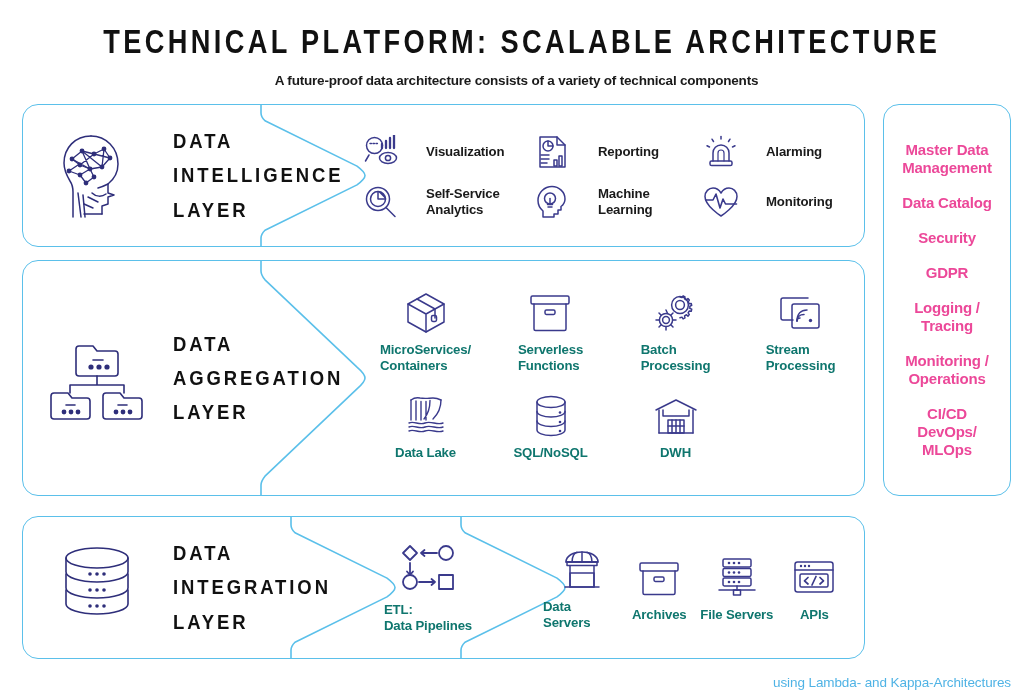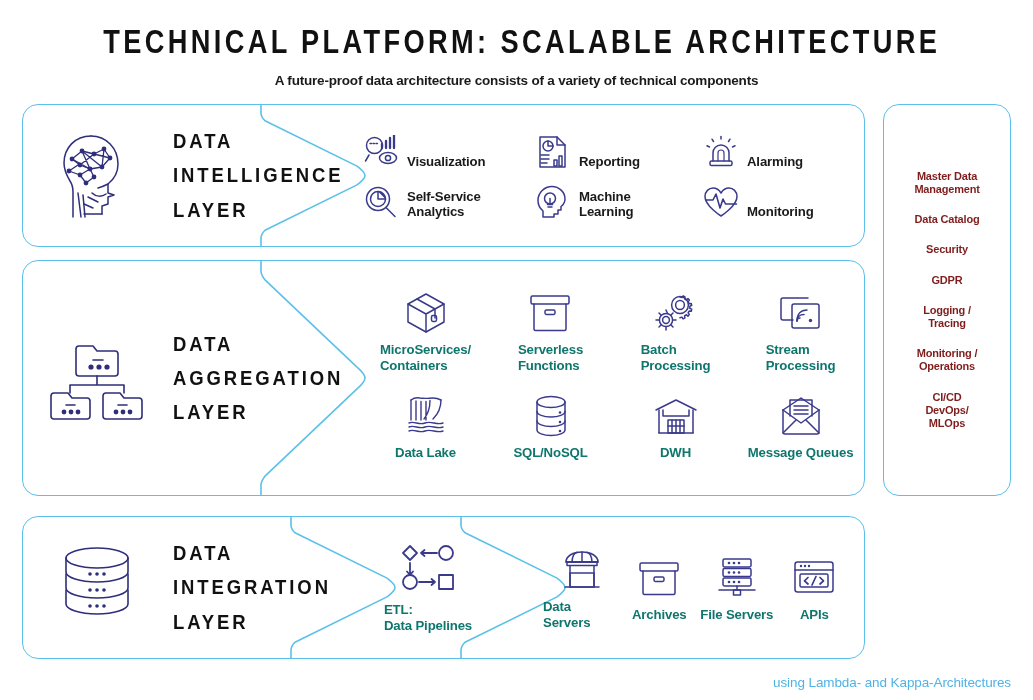--- a/index.html
+++ b/index.html
@@ -86,21 +86,21 @@
     transform: scaleX(0.88);
     transform-origin: left center;
     white-space: nowrap;
   }
 
   
   .feat-grid { position: absolute; display: grid; }
 
   
   .feat-h {
-    display: flex; align-items: flex-end; gap: 8px;
+    display: flex; align-items: center; gap: 27px;
   }
   .feat-h .f-ico { width: 36px; height: 36px; flex: 0 0 36px;
                    display:flex; align-items:center; justify-content:center; }
   .feat-h .f-lbl {
     font-size: 13.2px; font-weight: 700; line-height: 1.18;
     color: #1a1a1a; letter-spacing: -0.15px;
   }
 
   
   .feat-v {
@@ -115,22 +115,22 @@
 
   
   .sb-inner {
     height: 100%;
     display: flex; flex-direction: column;
     justify-content: center; align-items: center;
     padding: 6px 6px;
     gap: 17px;
   }
   .sb-item {
-    font-size: 11px; font-weight: 700; line-height: 1.2;
-    text-align: center; color: #7f1d1d; letter-spacing: -0.2px;
+    font-size: 15px; font-weight: 700; line-height: 1.2;
+    text-align: center; color: #ec4899; letter-spacing: -0.2px;
   }
 
   
   .footer {
     position: absolute;
     right: 22px; bottom: 10px;
     font-size: 13.5px;
     color: #4fb3e5;
     letter-spacing: -0.1px;
     margin-top: 20px;
@@ -421,33 +421,20 @@
             <path d="M5 14 v23 M39 14 v23"></path>
             <path d="M5 37 h34"></path>
             <path d="M9 14 v6 h26 v-6"></path>
             <rect x="14" y="24" width="16" height="13"></rect>
             <path d="M14 30 h16 M22 24 v13 M18 24 v13 M26 24 v13"></path>
           </svg>
         </span>
         <span class="f-lbl">DWH</span>
       </div>
 
-      <div class="feat-v">
-        <span class="f-ico">
-          <svg class="icon" width="44" height="40" viewBox="0 0 44 40" fill="none" stroke="#3a3a8c" stroke-width="1.5" stroke-linecap="round" stroke-linejoin="round">
-            <path d="M11 20 v-16 h22 v16"></path>
-            <path d="M15 10 h14 M15 14 h14 M15 18 h14"></path>
-            <path d="M4 14 L22 2 L40 14"></path>
-            <path d="M4 14 v22 a2 2 0 0 0 2 2 h32 a2 2 0 0 0 2 -2 v-22"></path>
-            <path d="M4 14 L22 27 L40 14"></path>
-            <path d="M4 37 L17 24 M40 37 L27 24"></path>
-          </svg>
-        </span>
-        <span class="f-lbl">Message Queues</span>
-      </div>
     </div>
   </div>
 
   <div class="layer" id="layer-3">
 
     <div class="chev" style="left:266px; width:108px;">
       <svg viewBox="0 0 108 143" preserveAspectRatio="none" fill="none" stroke="#5bc0ea" stroke-width="1.6" vector-effect="non-scaling-stroke">
         <path d="M2 0 L2 8 Q2 12 6 16 L98 62 Q106 68 106 71.5 Q106 75 98 81 L6 127 Q2 131 2 135 L2 143" stroke-linejoin="round"></path>
       </svg>
     </div>

